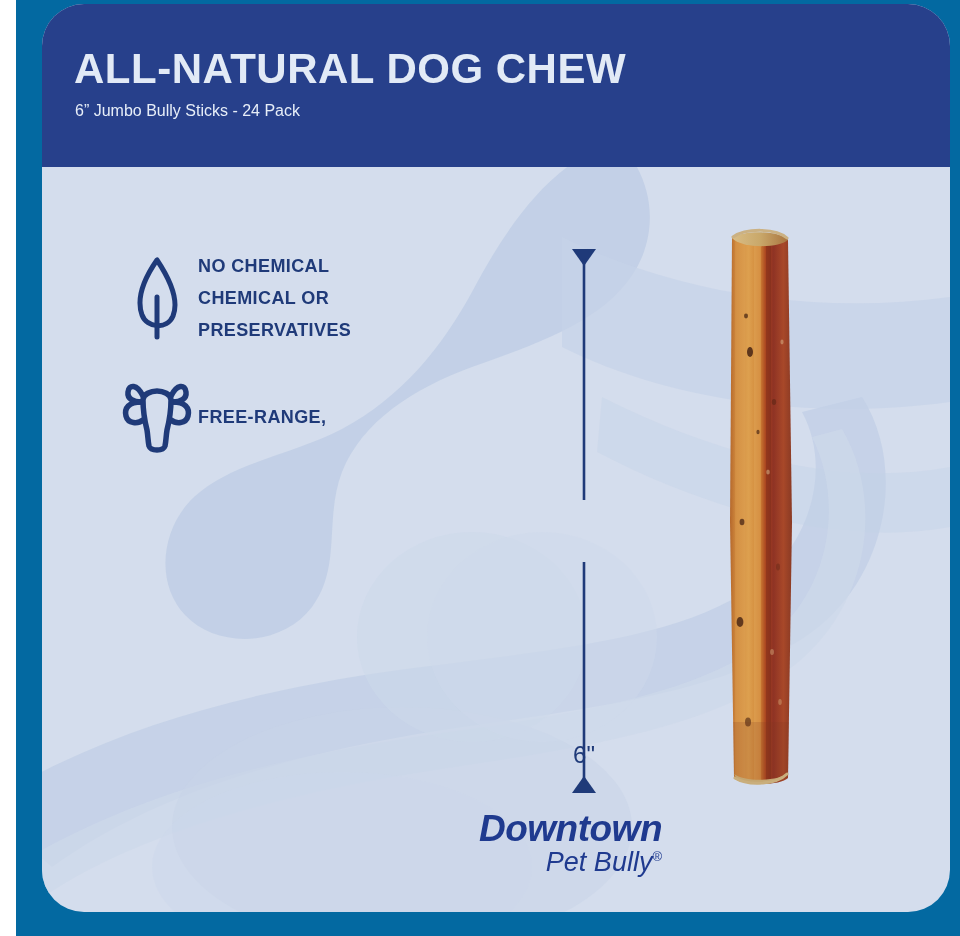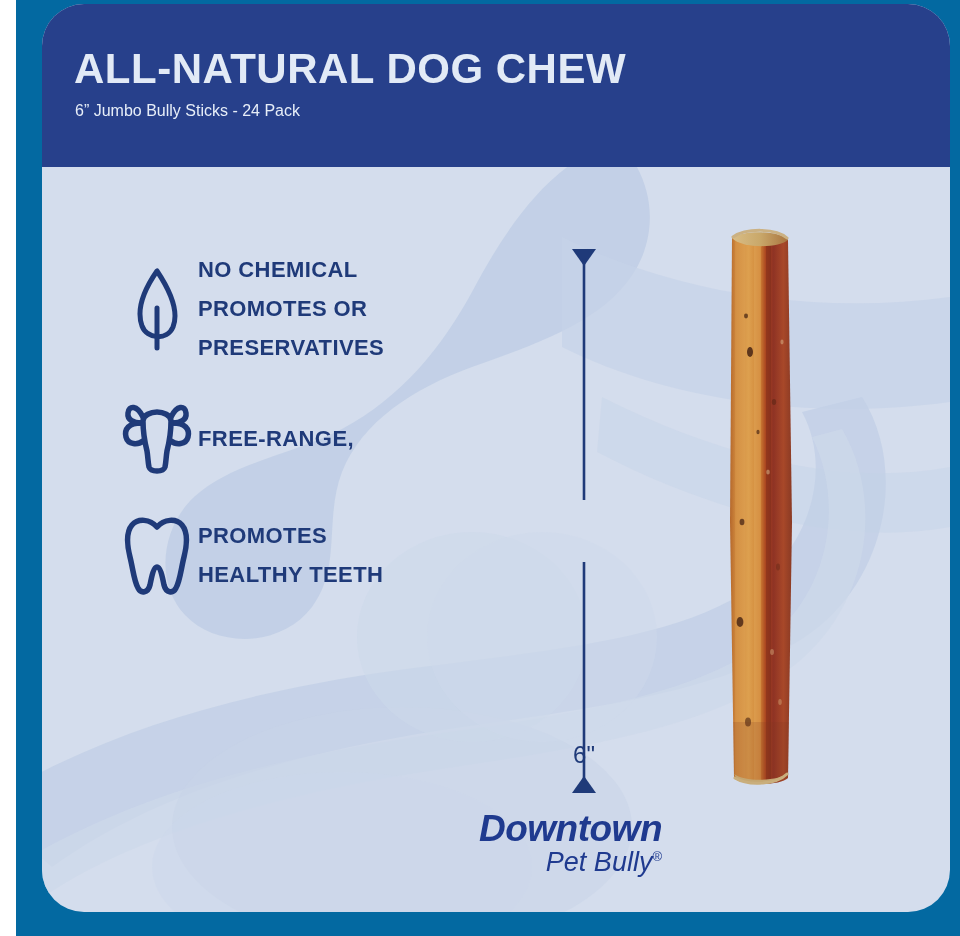--- a/index.html
+++ b/index.html
@@ -92,21 +92,21 @@
     margin-bottom: 28px;
   }
   .feature-icon {
     width: 82px;
     flex: 0 0 82px;
     display: flex;
     align-items: center;
     justify-content: center;
   }
   .feature-text {
-    font-size: 22px;
+    font-size: 18px;
     font-weight: 700;
     color: #1f3a79;
     letter-spacing: 0.4px;
     line-height: 1.78;
   }
   .feature-text .line { display: block; white-space: nowrap; }
 
   .f0 { margin-bottom: 34px; }
   .f1 { margin-bottom: 46px; }
   .f2 { margin-bottom: 40px; }
@@ -224,21 +224,21 @@
 
       <div class="feature-row f0">
         <div class="feature-icon">
           <svg width="52" height="90" viewBox="0 0 52 90">
             <path d="M26 7 C10 30 6 48 11 62 C16 75 36 77 42 63 C48 48 40 28 26 7 Z" fill="none" stroke="#1f3a79" stroke-width="5" stroke-linecap="round" stroke-linejoin="round"></path>
             <path d="M26 84 C26 70 26 56 26 44" fill="none" stroke="#1f3a79" stroke-width="5" stroke-linecap="round"></path>
           </svg>
         </div>
         <div class="feature-text">
           <span class="line">NO CHEMICAL</span>
-          <span class="line">PROMOTES OR</span>
+          <span class="line">CHEMICAL OR</span>
           <span class="line">PRESERVATIVES</span>
         </div>
       </div>
 
 
       <div class="feature-row f2">
         <div class="feature-icon">
           <svg width="72" height="74" viewBox="0 0 72 74">
             <g fill="none" stroke="#1f3a79" stroke-width="5.5" stroke-linecap="round" stroke-linejoin="round">
 
@@ -255,35 +255,20 @@
                        C43 69 41 70 36 70 C31 70 29 69 28 66
                        C27 62 27 56 26 50 C24 42 22 32 22 20 Z"></path>
             </g>
           </svg>
         </div>
         <div class="feature-text">
           <span class="line">FREE-RANGE,</span>
         </div>
       </div>
 
-      <div class="feature-row">
-        <div class="feature-icon">
-          <svg width="66" height="80" viewBox="0 0 66 80">
-            <path d="M33 12 C26 4 14 3 8 10 C2 17 3 30 6 42
-                     C9 54 10 66 14 73 C17 79 24 78 26 70
-                     C28 60 30 52 33 52 C36 52 38 60 40 70
-                     C42 78 49 79 52 73 C56 66 57 54 60 42
-                     C63 30 64 17 58 10 C52 3 40 4 33 12 Z" fill="none" stroke="#1f3a79" stroke-width="5.5" stroke-linecap="round" stroke-linejoin="round"></path>
-          </svg>
-        </div>
-        <div class="feature-text">
-          <span class="line">PROMOTES</span>
-          <span class="line">HEALTHY TEETH</span>
-        </div>
-      </div>
 
     </div>
 
     <div class="dimension">
       <svg width="70" height="556" viewBox="0 0 70 556">
 
         <polygon points="14,5 38,5 26,22" fill="#1f3a79"></polygon>
 
         <line x1="26" y1="14" x2="26" y2="256" stroke="#1f3a79" stroke-width="2.6"></line>
 

